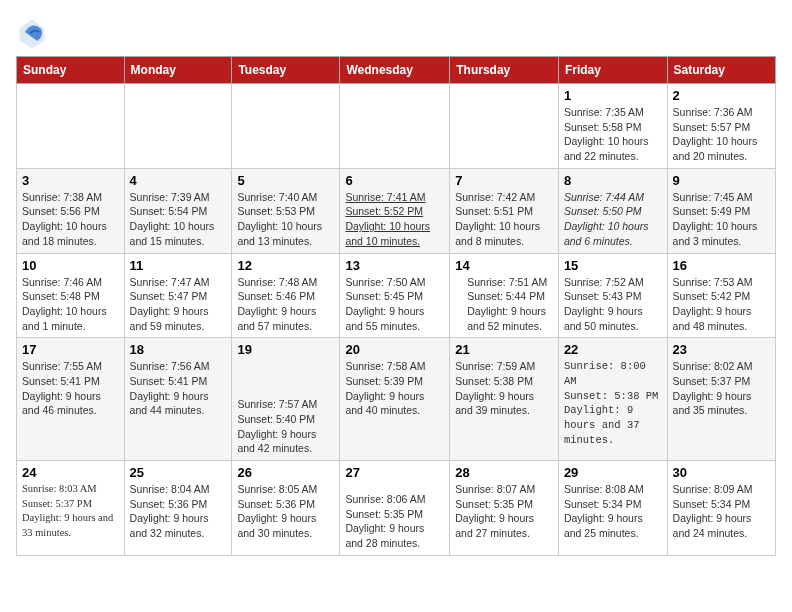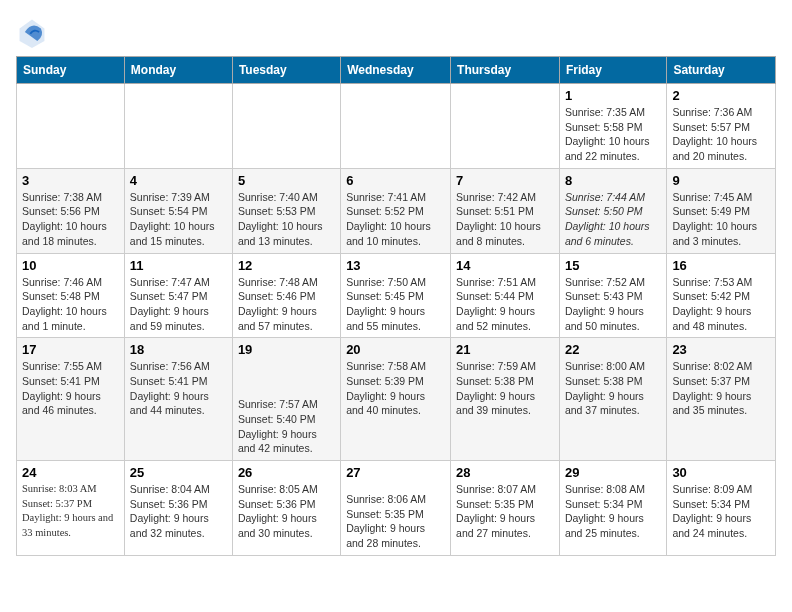--- a/index.html
+++ b/index.html
@@ -43,21 +43,21 @@
     .location {
       font-size: 16px;
       color: #555;
     }
     table {
       width: 100%;
       border-collapse: collapse;
       font-size: 11px;
     }
     thead tr th {
-      background-color: #0369a1;
+      background-color: #b91c1c;
       color: #fff;
       text-align: left;
       padding: 6px 6px;
       font-size: 12px;
       font-weight: bold;
       border: 1px solid #aaa;
     }
     tbody tr td {
       border: 1px solid #ccc;
       vertical-align: top;
@@ -151,21 +151,21 @@
 Daylight: 10 hours and 15 minutes.</div>
         </td>
         <td>
           <span class="day-number">5</span>
           <div class="day-info" style="white-space: pre-line;">Sunrise: 7:40 AM
 Sunset: 5:53 PM
 Daylight: 10 hours and 13 minutes.</div>
         </td>
         <td>
           <span class="day-number">6</span>
-          <div class="day-info" style="white-space: pre-line;">Sunrise: 7:41 AM
+          <div class="day-info" style="white-space: pre-line; text-decoration: underline;">Sunrise: 7:41 AM
 Sunset: 5:52 PM
 Daylight: 10 hours and 10 minutes.</div>
         </td>
         <td>
           <span class="day-number">7</span>
           <div class="day-info" style="white-space: pre-line;">Sunrise: 7:42 AM
 Sunset: 5:51 PM
 Daylight: 10 hours and 8 minutes.</div>
         </td>
         <td>
@@ -201,21 +201,21 @@
 Daylight: 9 hours and 57 minutes.</div>
         </td>
         <td>
           <span class="day-number">13</span>
           <div class="day-info" style="white-space: pre-line;">Sunrise: 7:50 AM
 Sunset: 5:45 PM
 Daylight: 9 hours and 55 minutes.</div>
         </td>
         <td>
           <span class="day-number">14</span>
-          <div class="day-info" style="white-space: pre-line;">Sunrise: 7:51 AM
+          <div class="day-info" style="white-space: pre-line; margin-left: 12px;">Sunrise: 7:51 AM
 Sunset: 5:44 PM
 Daylight: 9 hours and 52 minutes.</div>
         </td>
         <td>
           <span class="day-number">15</span>
           <div class="day-info" style="white-space: pre-line;">Sunrise: 7:52 AM
 Sunset: 5:43 PM
 Daylight: 9 hours and 50 minutes.</div>
         </td>
         <td>
@@ -251,21 +251,21 @@
 Daylight: 9 hours and 40 minutes.</div>
         </td>
         <td>
           <span class="day-number">21</span>
           <div class="day-info" style="white-space: pre-line;">Sunrise: 7:59 AM
 Sunset: 5:38 PM
 Daylight: 9 hours and 39 minutes.</div>
         </td>
         <td>
           <span class="day-number">22</span>
-          <div class="day-info" style="white-space: pre-line;">Sunrise: 8:00 AM
+          <div class="day-info" style="white-space: pre-line; font-family: Liberation Mono, monospace;">Sunrise: 8:00 AM
 Sunset: 5:38 PM
 Daylight: 9 hours and 37 minutes.</div>
         </td>
         <td>
           <span class="day-number">23</span>
           <div class="day-info" style="white-space: pre-line;">Sunrise: 8:02 AM
 Sunset: 5:37 PM
 Daylight: 9 hours and 35 minutes.</div>
         </td>
       </tr>

